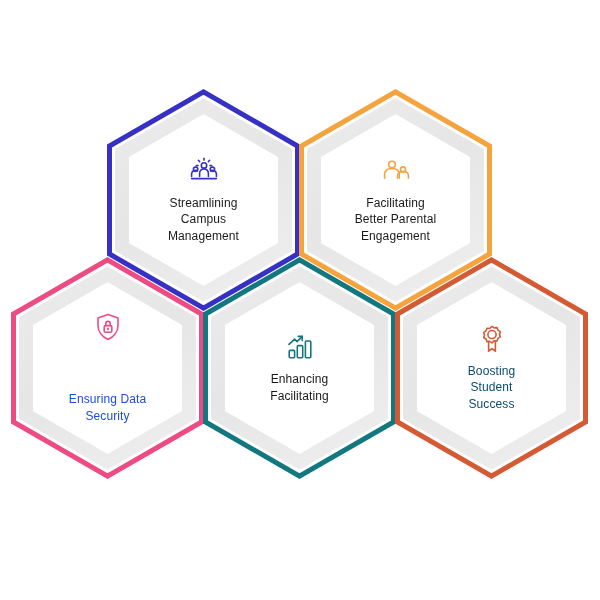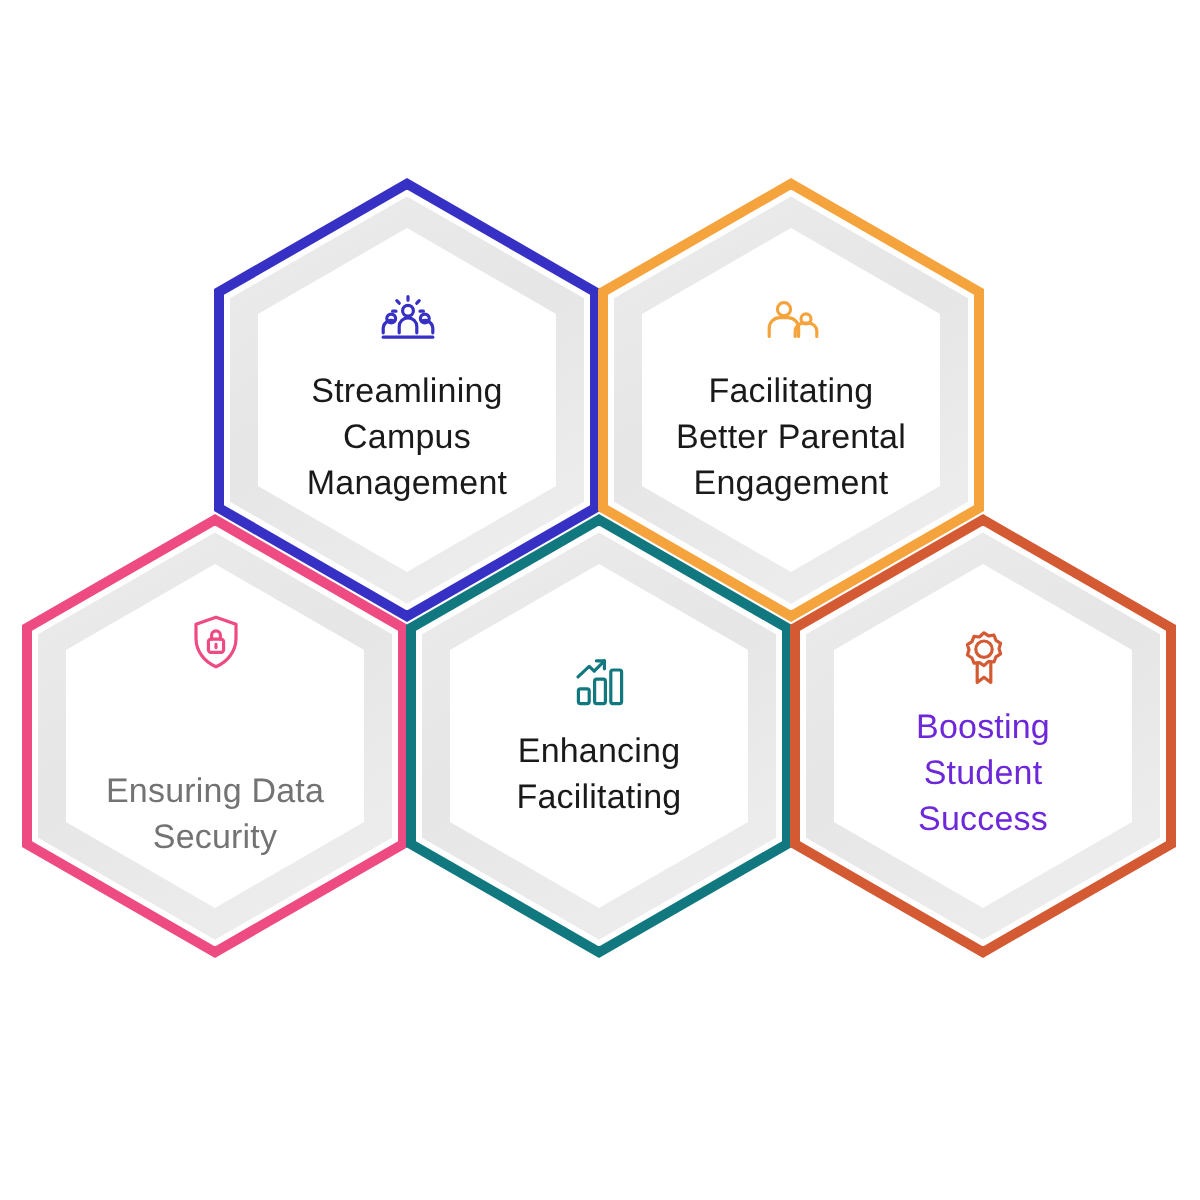--- a/index.html
+++ b/index.html
@@ -35,21 +35,21 @@
     background:#ffffff;
     display:flex;flex-direction:column;
     align-items:center;justify-content:center;
     box-sizing:border-box;padding:6px 10px;
   }
   .hex-icon{
     width:30px;height:30px;display:block;margin-bottom:9px;flex:0 0 auto;
   }
   .hex-icon svg{display:block;width:30px;height:30px;}
   .hex-label{
-    font-size:17px;line-height:1.35;color:#1a1a1a;
+    font-size:12px;line-height:1.35;color:#1a1a1a;
     text-align:center;letter-spacing:.1px;font-weight:400;
     white-space:pre-line;
   }
 </style>
 </head>
 <body>
 
 <div id="board">
     <div class="hex-cell" style="left: 107px; top: 89px; --accent: #3730C4;">
       <div class="hex-outer"></div>
@@ -94,21 +94,21 @@
       <div class="hex-ring"></div>
       <div class="hex-face">
         <span class="hex-icon">
           <svg viewBox="0 0 30 30">
             <path d="M15 2.6 25 6.1v7.2c0 6.3-4.2 11.6-10 14.1-5.8-2.5-10-7.8-10-14.1V6.1z" stroke="#EE4B82" fill="none" stroke-width="1.6" stroke-linecap="round" stroke-linejoin="round"></path>
             <rect x="11.2" y="13.6" width="7.6" height="6.6" rx="1.3" stroke="#EE4B82" fill="none" stroke-width="1.6" stroke-linecap="round" stroke-linejoin="round"></rect>
             <path d="M12.8 13.6v-2a2.2 2.2 0 0 1 4.4 0v2" stroke="#EE4B82" fill="none" stroke-width="1.6" stroke-linecap="round" stroke-linejoin="round"></path>
             <path d="M15 16.2v1.6" stroke="#EE4B82" fill="none" stroke-width="1.6" stroke-linecap="round" stroke-linejoin="round"></path>
           </svg>
         </span>
-        <div class="hex-label" style="color: #737373; margin-top: 40px;">Ensuring Data
+        <div class="hex-label" style="color: #1d4ed8; margin-top: 40px;">Ensuring Data
 Security</div>
       </div>
     </div>
     <div class="hex-cell" style="left: 203px; top: 257px; --accent: #10787E;">
       <div class="hex-outer"></div>
       <div class="hex-ring"></div>
       <div class="hex-face">
         <span class="hex-icon">
           <svg viewBox="0 0 30 30">
             <rect x="4.2" y="18.4" width="5.4" height="7.4" rx="1" stroke="#10787E" fill="none" stroke-width="1.6" stroke-linecap="round" stroke-linejoin="round"></rect>
@@ -126,18 +126,18 @@
       <div class="hex-outer"></div>
       <div class="hex-ring"></div>
       <div class="hex-face">
         <span class="hex-icon">
           <svg viewBox="0 0 30 30">
             <path d="M15 2.4l2.3 1.5 2.7-.3 1 2.6 2.3 1.5-.8 2.6.8 2.6-2.3 1.5-1 2.6-2.7-.3L15 18.8l-2.3-1.5-2.7.3-1-2.6-2.3-1.5.8-2.6-.8-2.6 2.3-1.5 1-2.6 2.7.3z" stroke="#D45A34" fill="none" stroke-width="1.6" stroke-linecap="round" stroke-linejoin="round"></path>
             <circle cx="15" cy="10.6" r="4.1" stroke="#D45A34" fill="none" stroke-width="1.6" stroke-linecap="round" stroke-linejoin="round"></circle>
             <path d="M11.6 17.6v9.6l3.4-2.6 3.4 2.6v-9.6" stroke="#D45A34" fill="none" stroke-width="1.6" stroke-linecap="round" stroke-linejoin="round"></path>
           </svg>
         </span>
-        <div class="hex-label" style="color: #6d28d9;">Boosting
+        <div class="hex-label" style="color: #0c4a6e;">Boosting
 Student
 Success</div>
       </div>
     </div>
   </div>
 
 </body></html>

